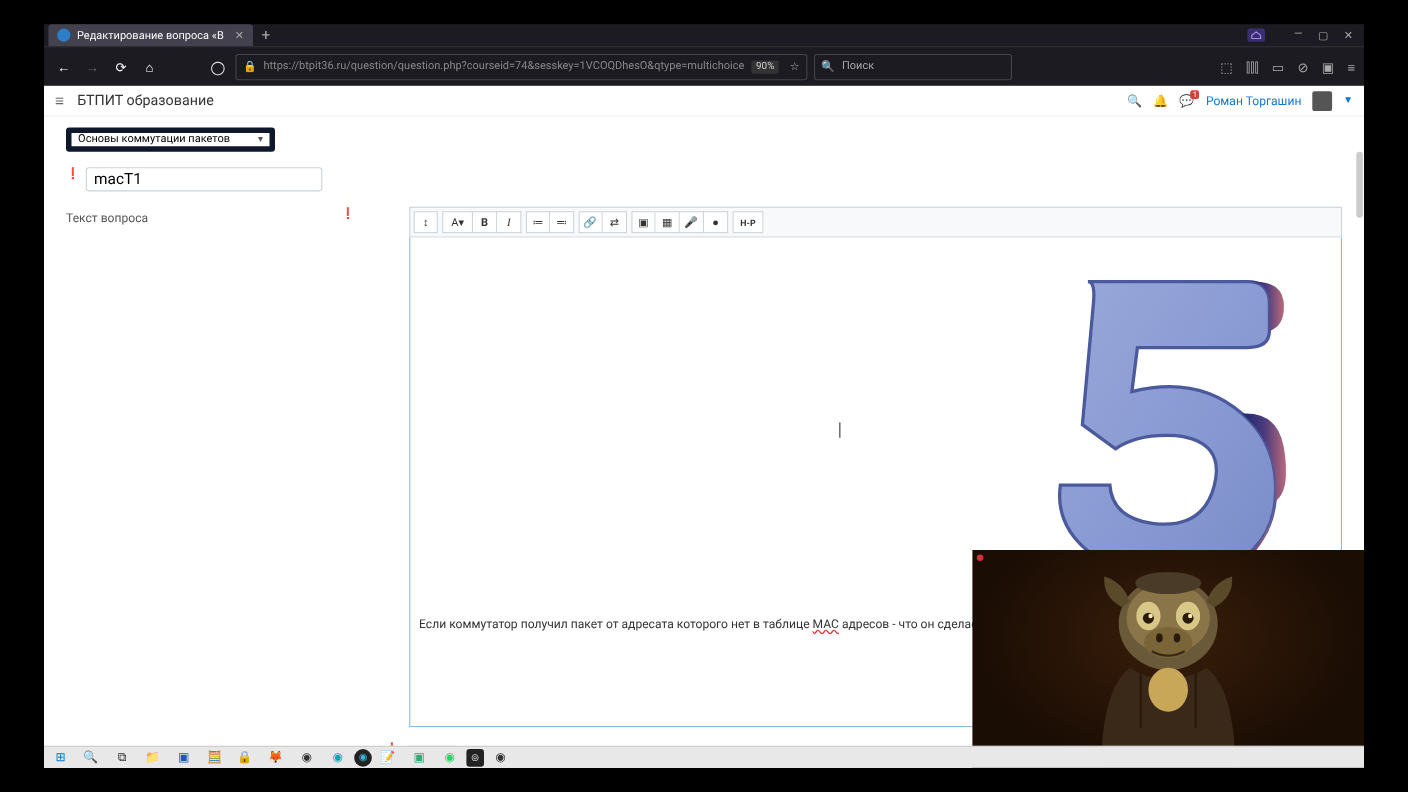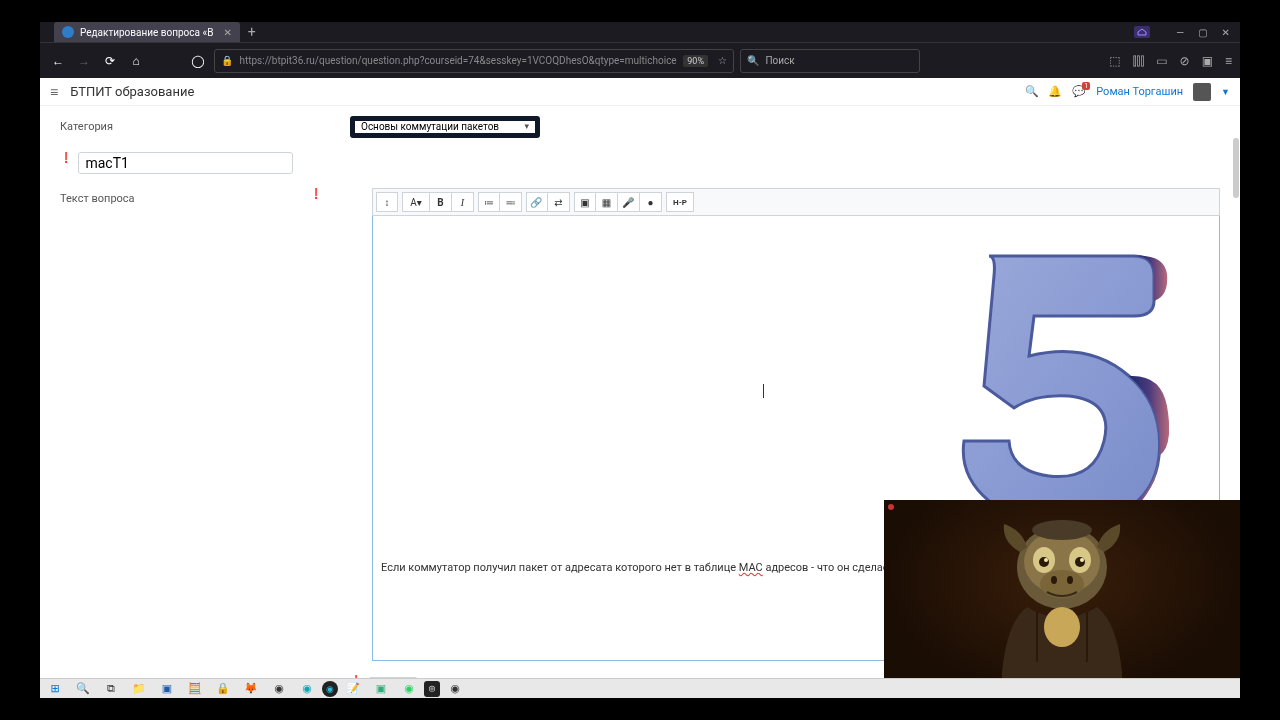--- a/index.html
+++ b/index.html
@@ -1,20 +1,20 @@
 <!DOCTYPE html>
 <html><head>
 <meta charset="utf-8">
 <style>
 * { margin: 0; padding: 0; box-sizing: border-box; font-family: -apple-system, BlinkMacSystemFont, "Segoe UI", Roboto, sans-serif; }
 body { background: #000; width: 1280px; height: 720px; overflow: hidden; position: relative; }
 
 
 .browser-chrome { position: absolute; top: 22px; left: 40px; right: 40px; height: 20px; background: #1c1b22; display: flex; align-items: center; }
-.tab { background: #42414d; height: 20px; display: flex; align-items: center; padding: 0 8px; gap: 6px; font-size: 10px; color: #fbfbfe; border-radius: 3px 3px 0 0; margin-left: 14px; }
+.tab { background: #42414d; height: 20px; display: flex; align-items: center; padding: 0 8px; gap: 6px; font-size: 10px; color: #fbfbfe; border-radius: 3px 3px 0 0; margin-left: 4px; }
 .tab-favicon { width: 12px; height: 12px; background: #2e7dc9; border-radius: 50%; }
 .tab-close { color: #aaa; margin-left: 4px; cursor: pointer; }
 .tab-new { color: #aaa; margin-left: 8px; font-size: 14px; cursor: pointer; }
 .window-controls { position: absolute; right: 0; display: flex; gap: 14px; padding-right: 10px; color: #aaa; font-size: 10px; }
 .vpn-badge { position: absolute; right: 90px; width: 16px; height: 12px; background: #3a2f6e; border-radius: 2px; display: flex; align-items: center; justify-content: center; }
 .vpn-badge svg { width: 10px; height: 8px; }
 
 .browser-toolbar { position: absolute; top: 42px; left: 40px; right: 40px; height: 36px; background: #1c1b22; display: flex; align-items: center; padding: 0 8px; gap: 6px; border-top: 1px solid #333; }
 .nav-btn { color: #fbfbfe; width: 20px; text-align: center; cursor: pointer; font-size: 12px; }
 .nav-btn.disabled { color: #666; }
@@ -140,21 +140,20 @@
       <span class="ico chat-badge">💬<span class="dot">1</span></span>
       <span class="user-link">Роман Торгашин</span>
       <div class="avatar"></div>
       <span class="caret-down">▼</span>
     </div>
   </div>
 
   <div class="form-area">
 
     <div class="form-row">
-      <div class="form-label">Категория</div>
       <div class="form-field">
         <div class="select-box">
           <span>Основы коммутации пакетов</span>
         </div>
       </div>
     </div>
 
     <div class="form-row">
       <span class="req">❗</span>
       <div class="form-field">

